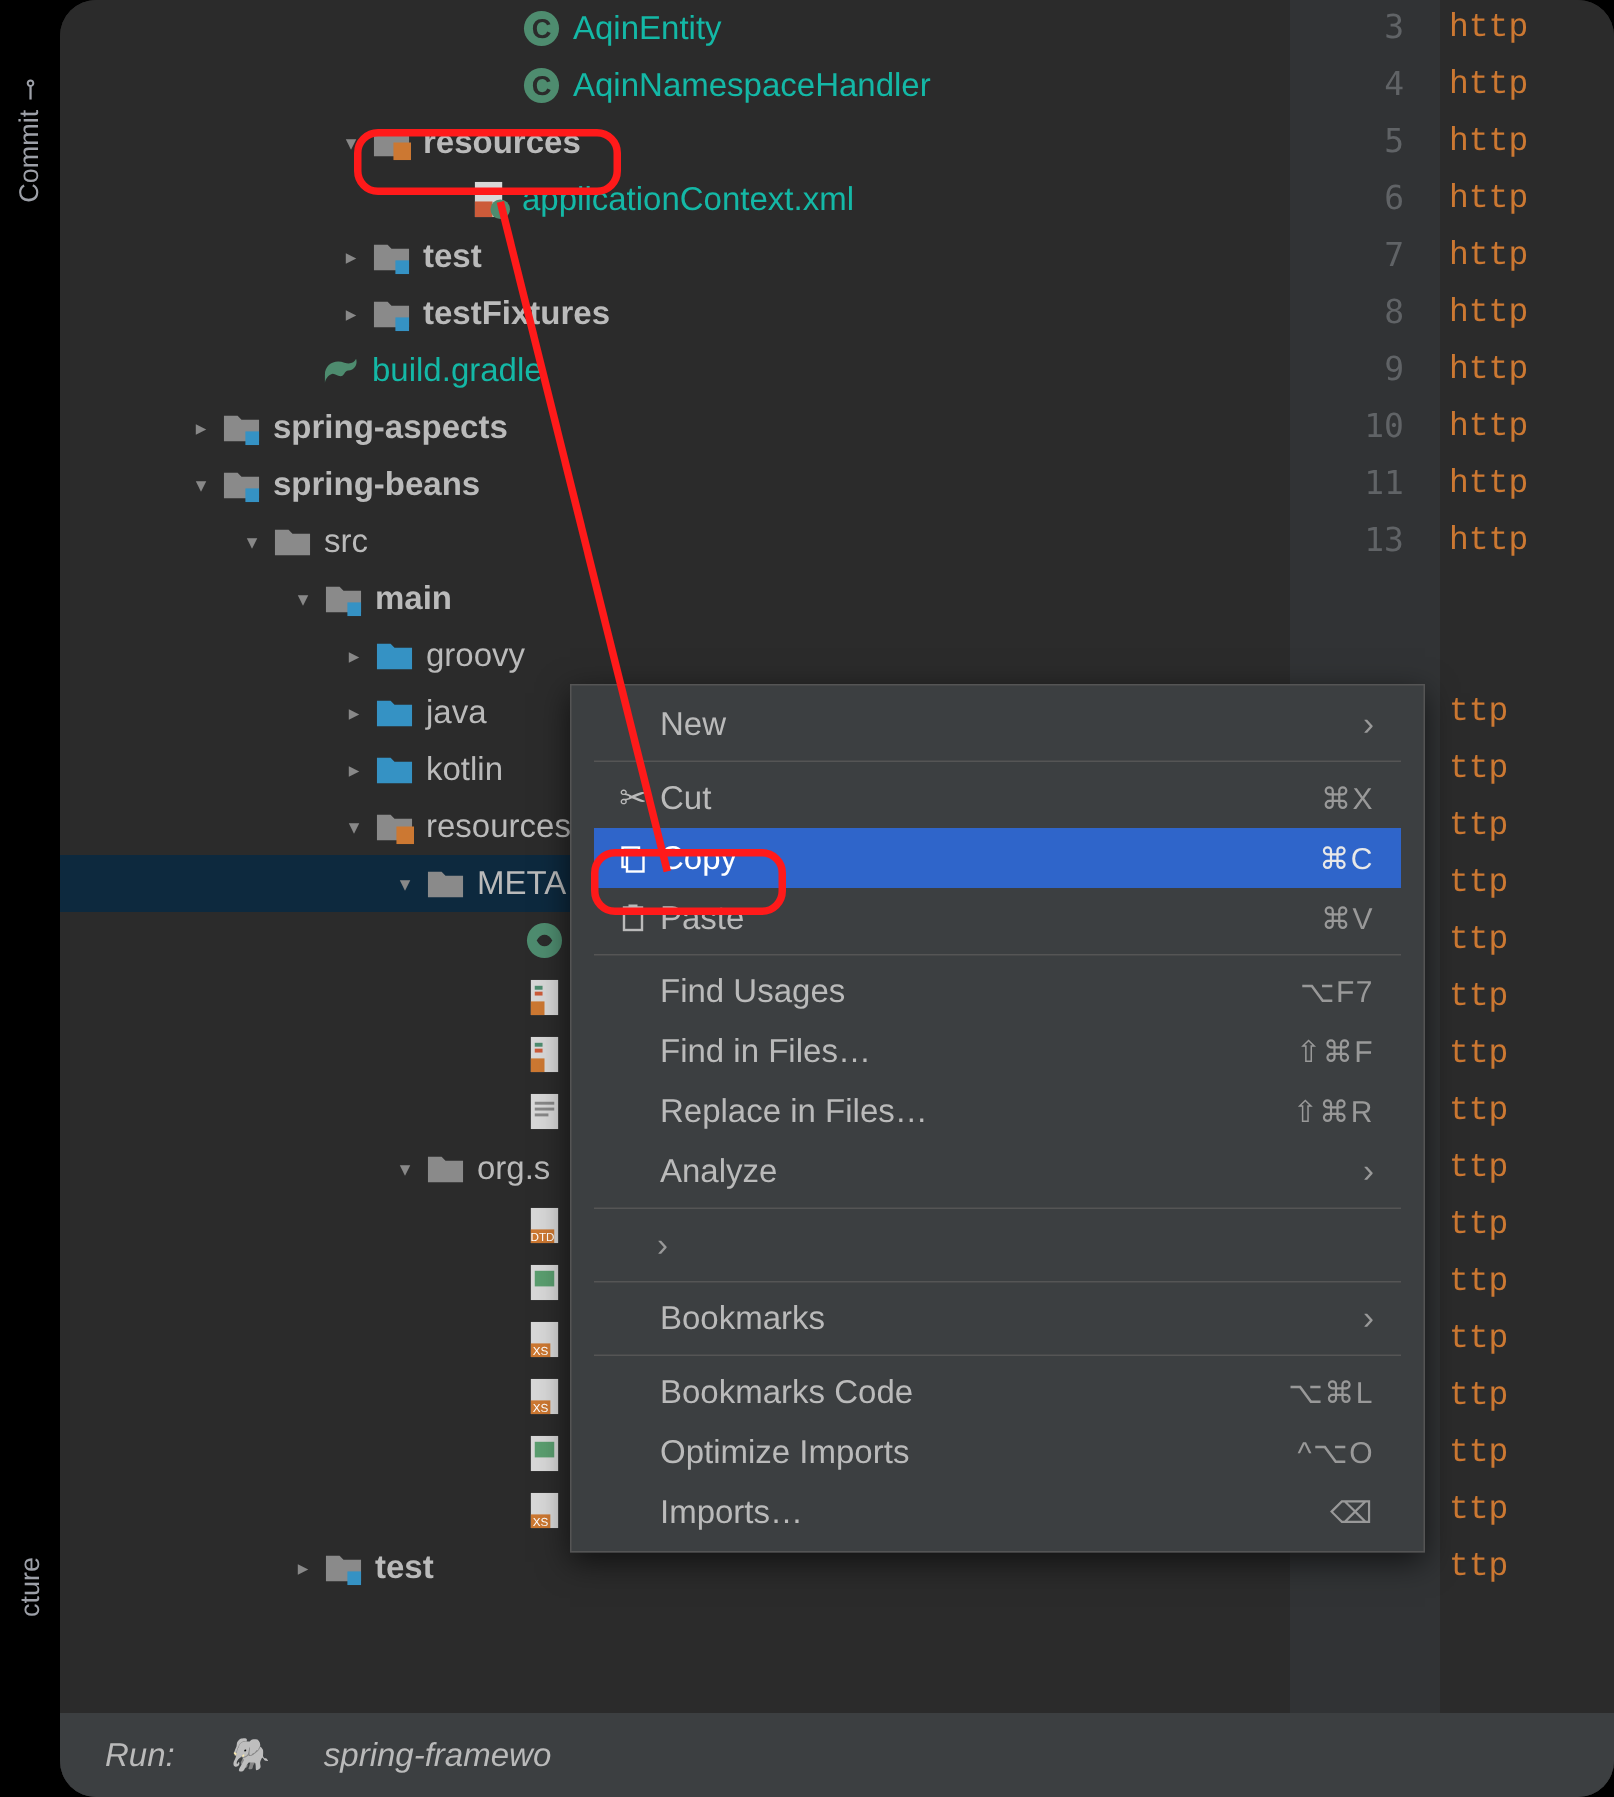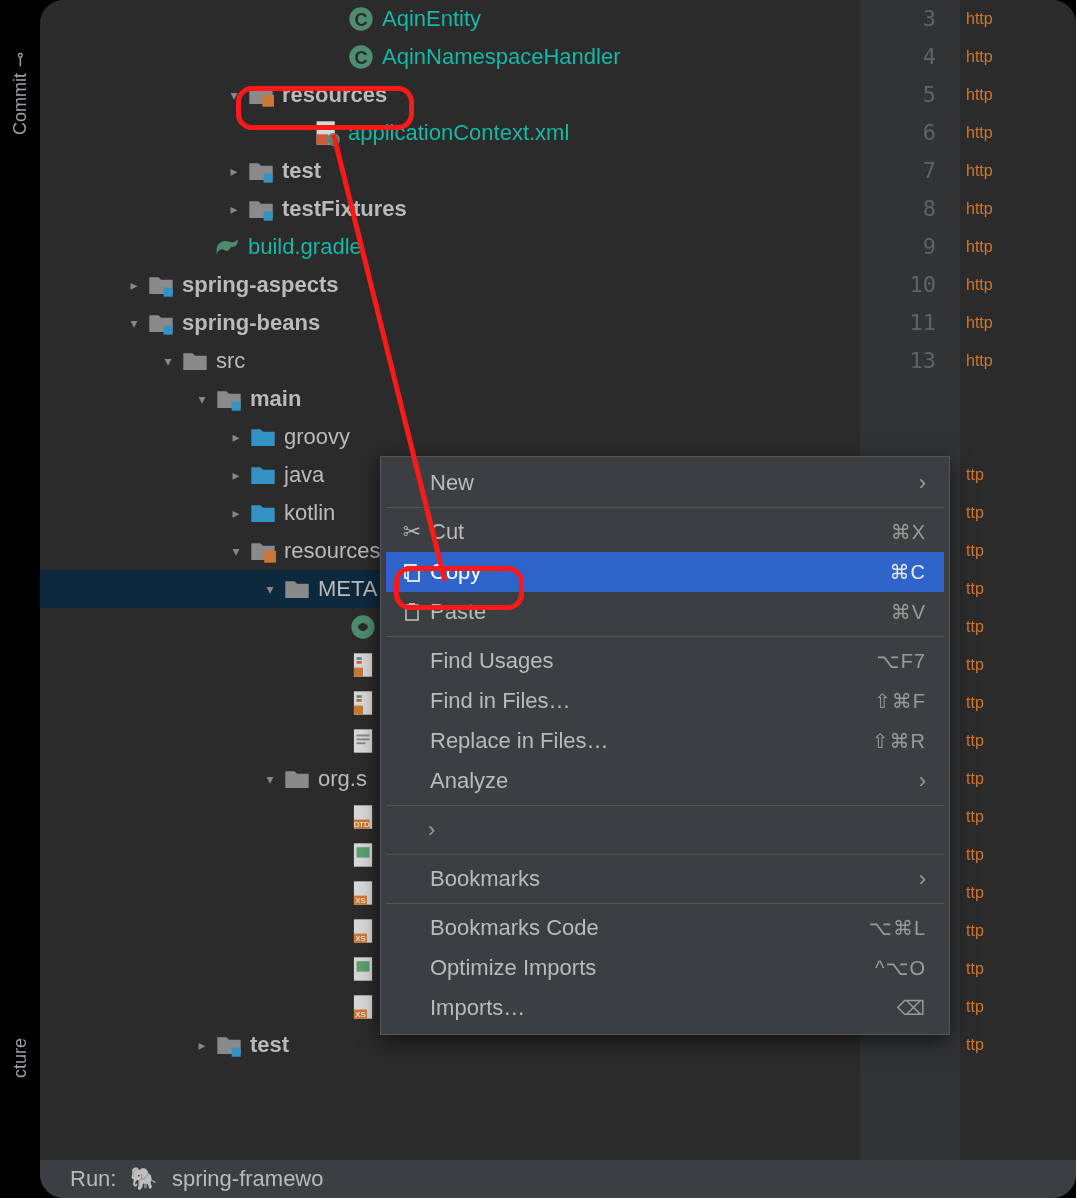--- a/index.html
+++ b/index.html
@@ -81,55 +81,56 @@
     font-family: "Menlo", "Consolas", monospace;
     font-size: 22px;
     text-align: right;
     padding-right: 24px;
     padding-top: 0;
   }
   .gutter div { height: 38px; line-height: 38px; }
   .editor {
     flex: 1;
     background: #2b2b2b;
-    font-family: Liberation Sans, sans-serif;
-    font-size: 16px;
+    font-family: Liberation Mono, monospace;
+    font-size: 22px;
     padding-top: 0;
   }
   .editor div {
     height: 38px; line-height: 38px;
     color: #cc7832;
     padding-left: 6px;
     overflow: hidden;
   }
   
   .run-bar {
     position: absolute;
     left: 0; right: 0; bottom: 0;
-    height: 38px;
+    height: 56px;
     background: #3c3f41;
     display: flex;
     align-items: center;
     padding-left: 30px;
     color: #bababa;
     font-size: 22px;
-    gap: 14px;
+    gap: 36px;
+    font-style: italic;
   }
   
   .context-menu {
     position: absolute;
     top: 456px;
     left: 380px;
     width: 570px;
     background: #3c3f41;
     border: 1px solid #555;
     box-shadow: 0 6px 20px rgba(0,0,0,0.6);
     color: #bababa;
     font-size: 22px;
-    padding: 6px 5px;
+    padding: 6px 15px;
     z-index: 20;
   }
   .menu-item {
     display: flex;
     align-items: center;
     height: 40px;
     padding: 0 18px 0 10px;
   }
   .menu-item.highlight { background: #2f65ca; color: #fff; }
   .menu-icon { width: 32px; display: inline-flex; justify-content: center; }

